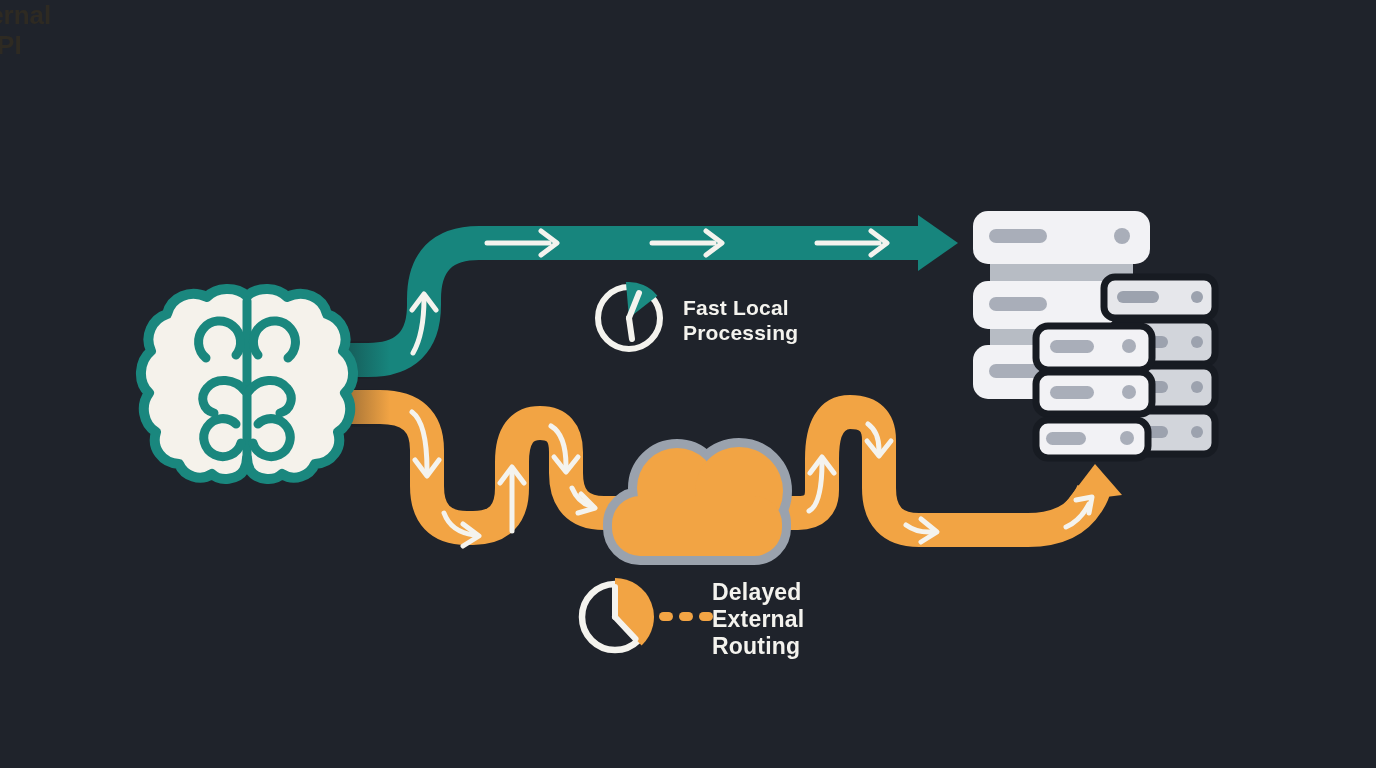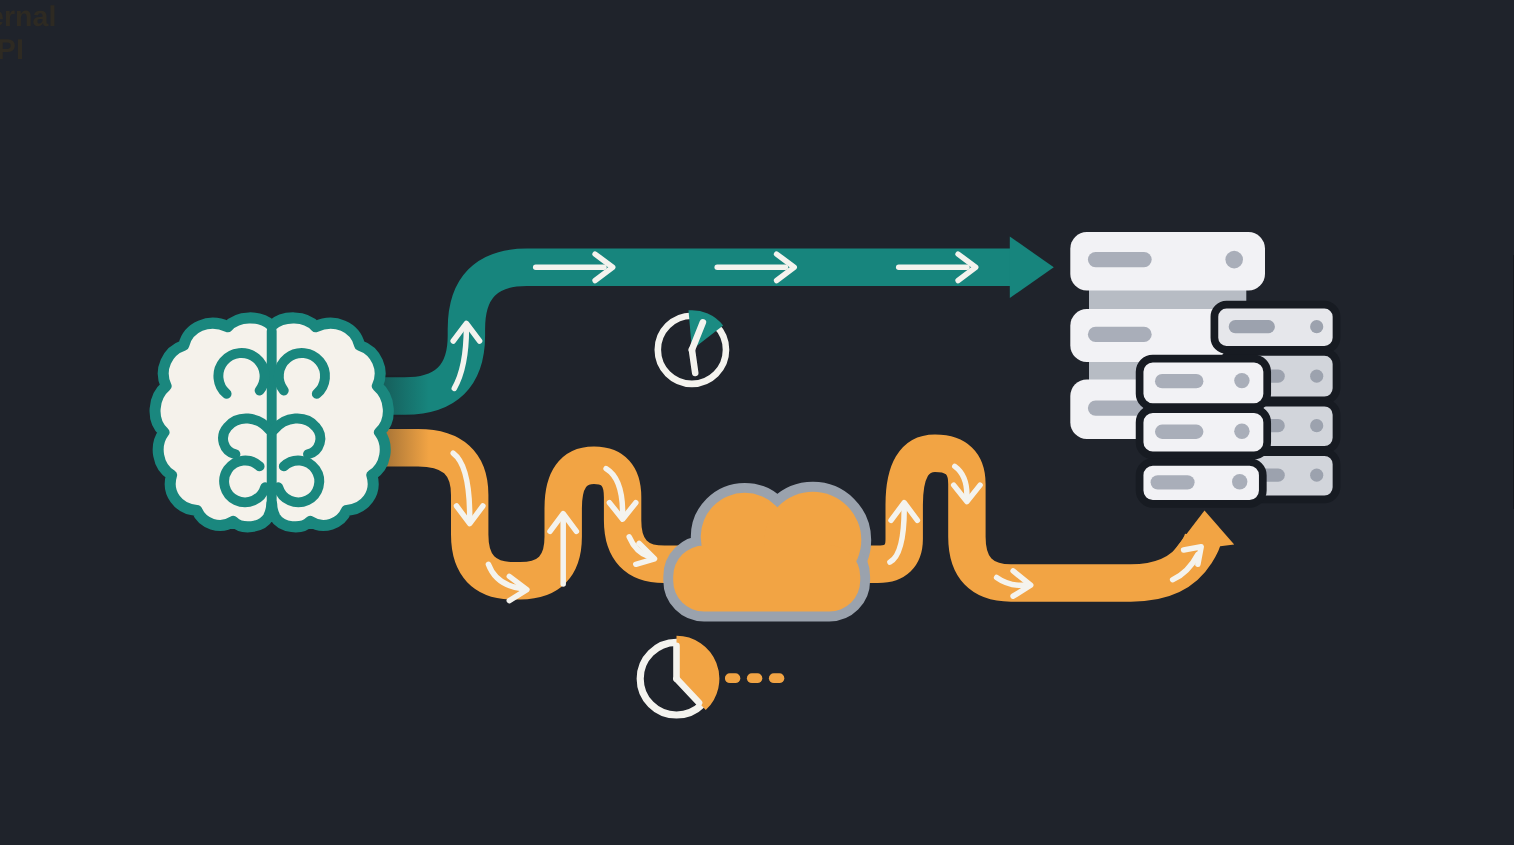--- a/index.html
+++ b/index.html
@@ -236,15 +236,20 @@
   </svg>
 
   <svg width="60" height="14" viewBox="0 0 60 14" style="left:659px;top:610px;">
     <g fill="#f2a444">
       <rect x="0" y="2" width="14" height="9" rx="4.5"></rect>
       <rect x="20" y="2" width="14" height="9" rx="4.5"></rect>
       <rect x="40" y="2" width="14" height="9" rx="4.5"></rect>
     </g>
   </svg>
 
+  <div class="label label-fast">Fast Local
+Processing</div>
+  <div class="label label-delayed">Delayed
+External
+Routing</div>
   <div class="label-cloud">External
 API</div>
 </div>
 
 </body></html>

